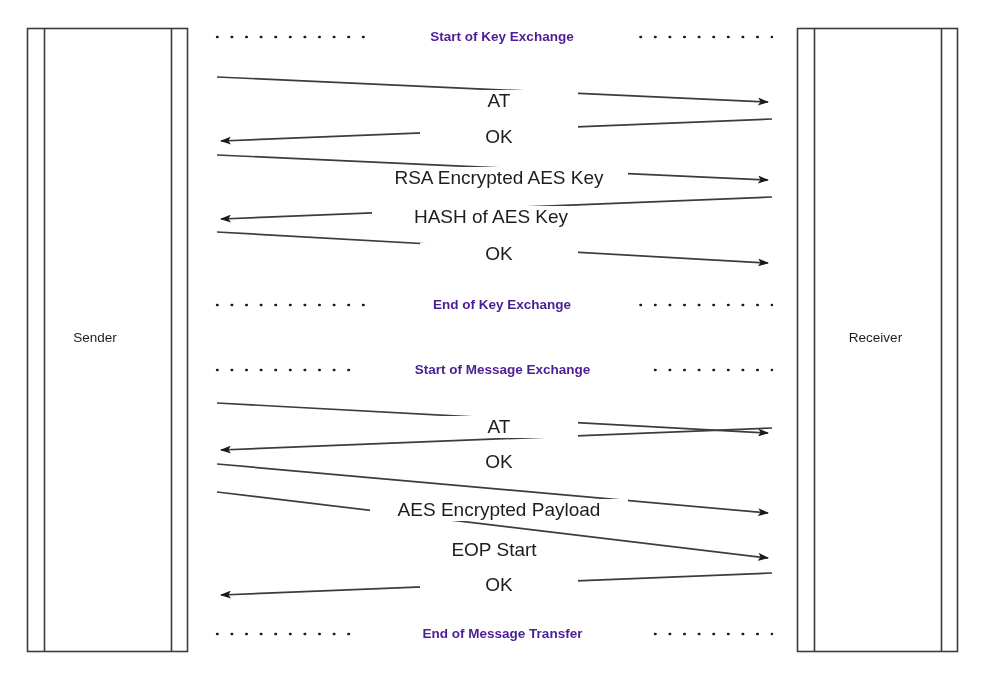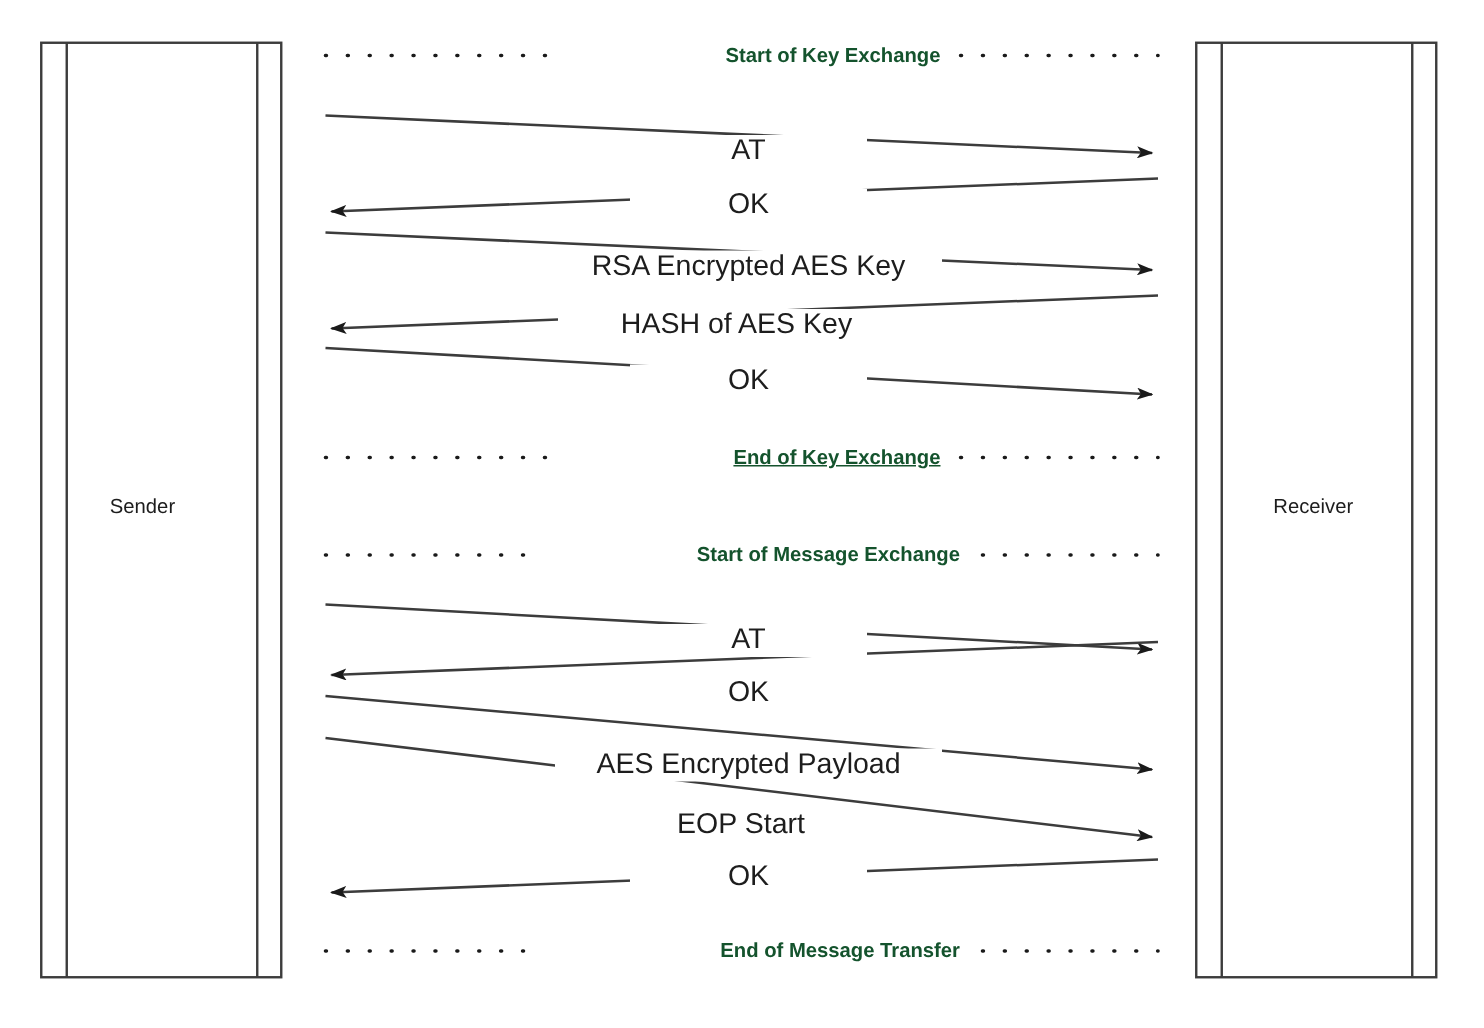--- a/index.html
+++ b/index.html
@@ -1,22 +1,22 @@
 <!DOCTYPE html>
 <html><head>
 <meta charset="utf-8">
 <style>
   html,body{margin:0;padding:0;background:#ffffff;}
   body{width:989px;height:685px;position:relative;overflow:hidden;
        font-family:"Liberation Sans","DejaVu Sans",sans-serif;}
   #diagram{position:absolute;left:0;top:0;width:989px;height:685px;}
   .actor-label{position:absolute;font-size:13.5px;color:#1d1d1d;
        text-align:center;white-space:nowrap;}
-  .sep-label{position:absolute;font-size:13.5px;font-weight:bold;color:#14532d;
-       background:#ffffff;padding:0 7px;white-space:nowrap;text-align:right;}
+  .sep-label{position:absolute;font-size:13.5px;font-weight:bold;color:#4c1d95;
+       background:#ffffff;padding:0 7px;white-space:nowrap;text-align:center;}
   .msg-label{position:absolute;font-size:19px;color:#1d1d1d;
        background:#ffffff;padding:0 4px;white-space:nowrap;text-align:center;}
 </style>
 </head>
 <body>
 
 <svg id="diagram" viewBox="0 0 989 685" xmlns="http://www.w3.org/2000/svg">
   <defs>
     <marker id="arrowhead" markerWidth="11" markerHeight="8" refX="10" refY="4" orient="auto" markerUnits="userSpaceOnUse">
       <path d="M0,0 L11,4 L0,8 L2.6,4 Z" fill="#1a1a1a"></path>
@@ -56,21 +56,21 @@
     <line x1="217" y1="464" x2="768" y2="513" marker-end="url(#arrowhead)"></line>
     <line x1="217" y1="492" x2="768" y2="558" marker-end="url(#arrowhead)"></line>
     <line x1="772" y1="573" x2="221" y2="595" marker-end="url(#arrowhead)"></line>
   </g>
 </svg>
 
 <div class="actor-label" style="left:27px;top:330px;width:136px;">Sender</div>
 <div class="actor-label" style="left:797px;top:330px;width:157px;">Receiver</div>
 
 <div class="sep-label" style="left:370px;top:29px;width:250px;">Start of Key Exchange</div>
-<div class="sep-label" style="left:370px;top:297px;width:250px;text-decoration:underline;">End of Key Exchange</div>
+<div class="sep-label" style="left:370px;top:297px;width:250px;">End of Key Exchange</div>
 <div class="sep-label" style="left:358px;top:362px;width:275px;">Start of Message Exchange</div>
 <div class="sep-label" style="left:358px;top:626px;width:275px;">End of Message Transfer</div>
 
 <div class="msg-label" style="left:420px;top:90px;width:150px;">AT</div>
 <div class="msg-label" style="left:420px;top:126px;width:150px;">OK</div>
 <div class="msg-label" style="left:370px;top:167px;width:250px;">RSA Encrypted AES Key</div>
 <div class="msg-label" style="left:372px;top:206px;width:230px;">HASH of AES Key</div>
 <div class="msg-label" style="left:420px;top:243px;width:150px;">OK</div>
 
 <div class="msg-label" style="left:420px;top:416px;width:150px;">AT</div>

